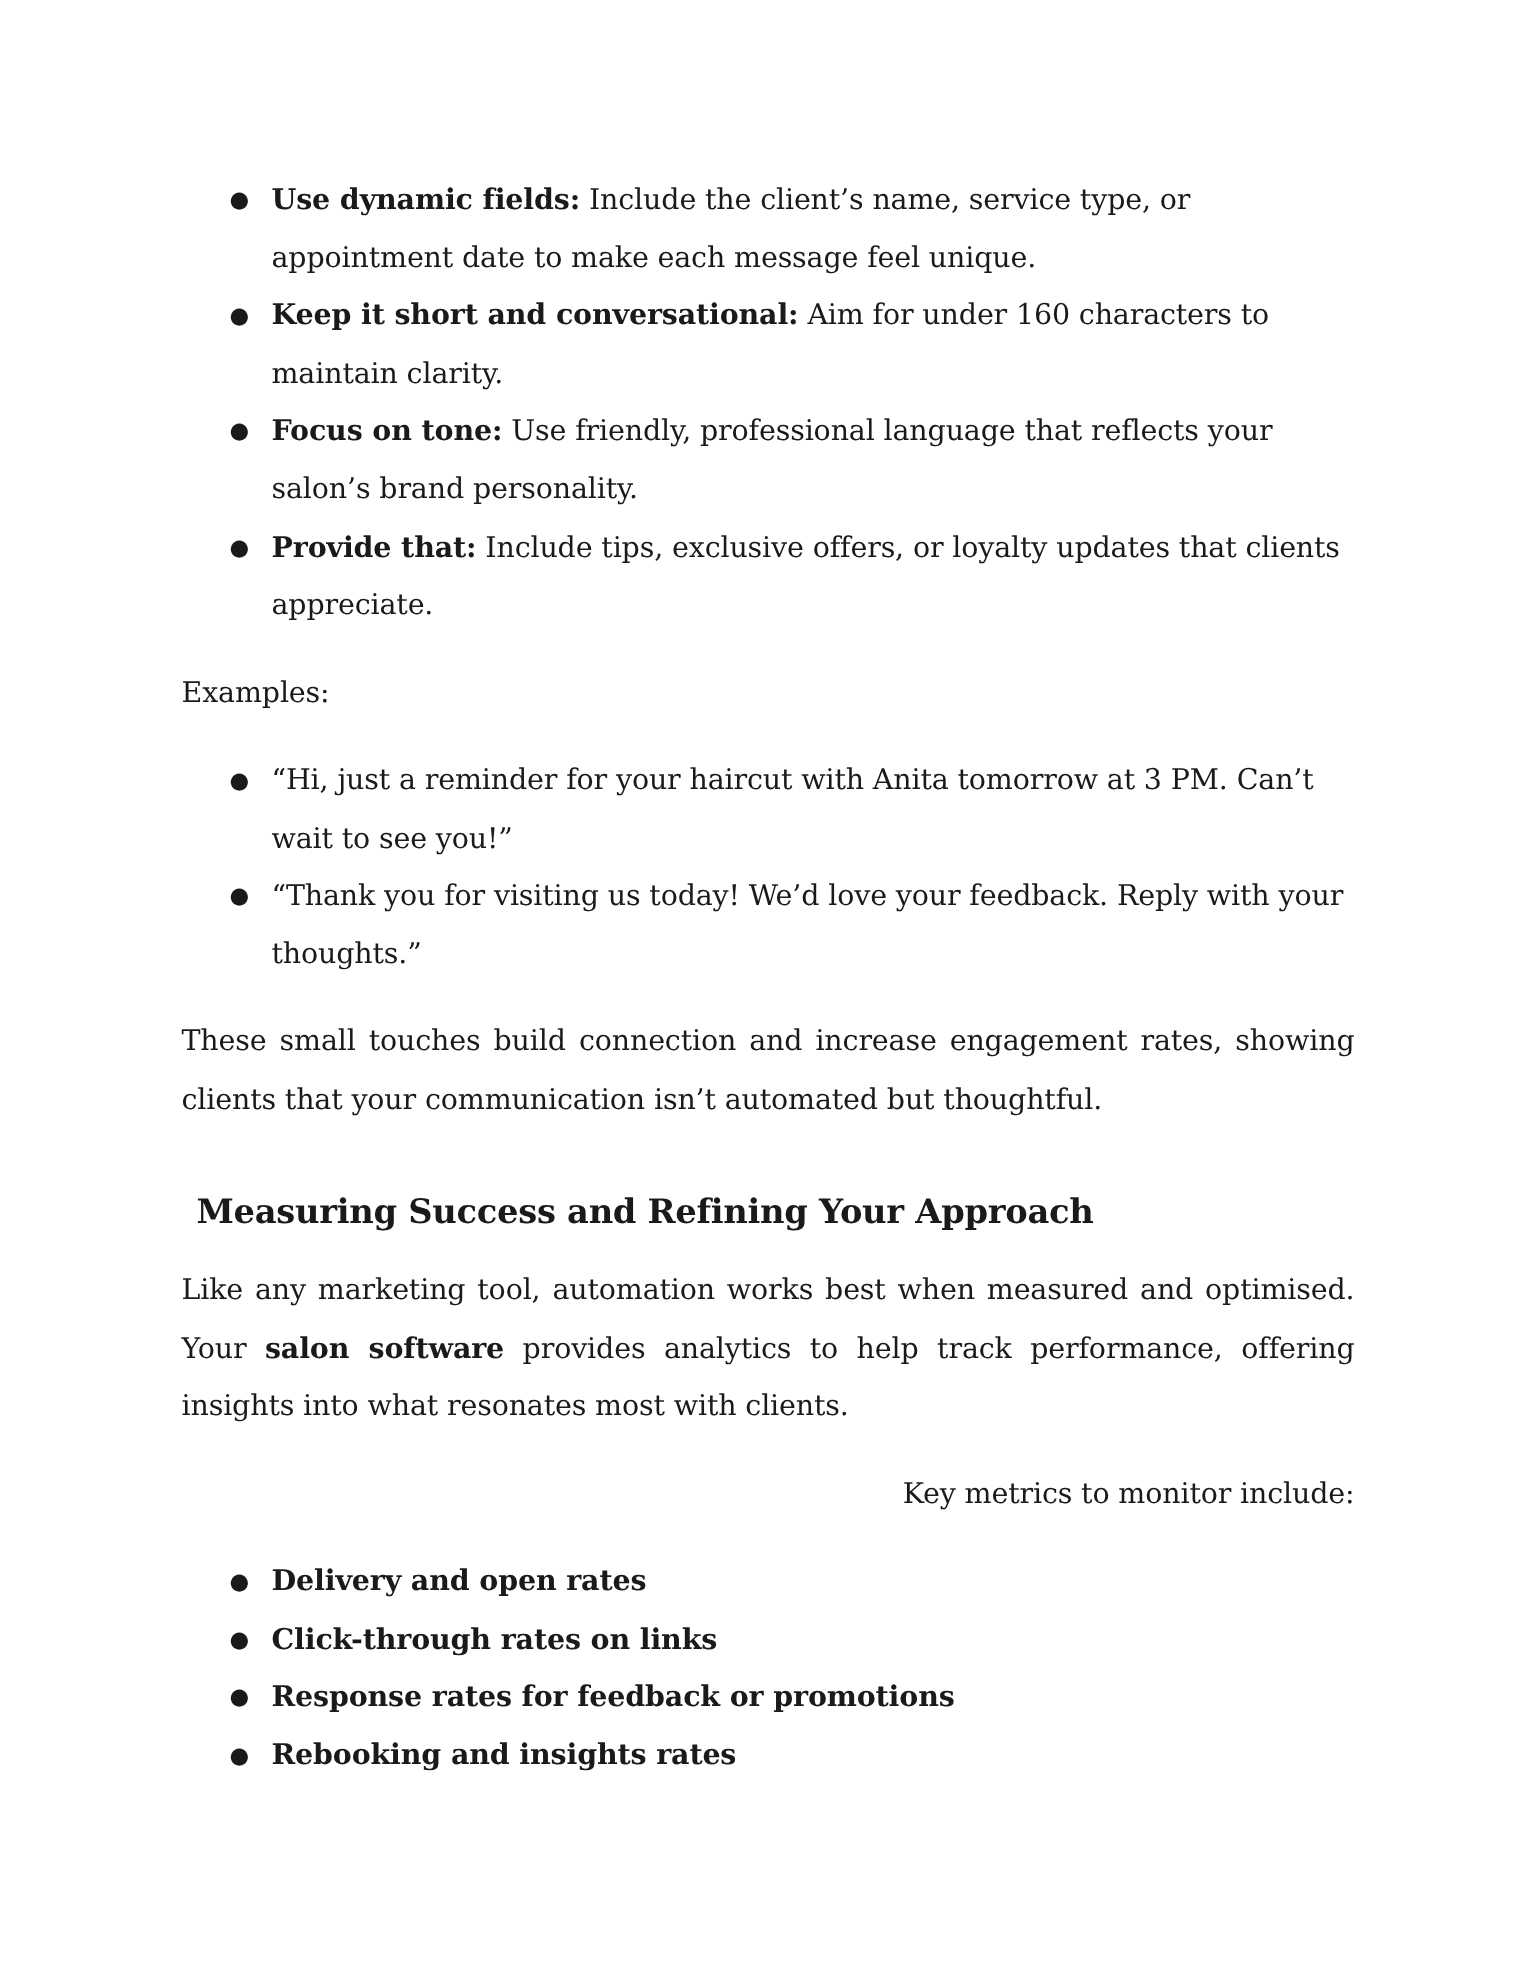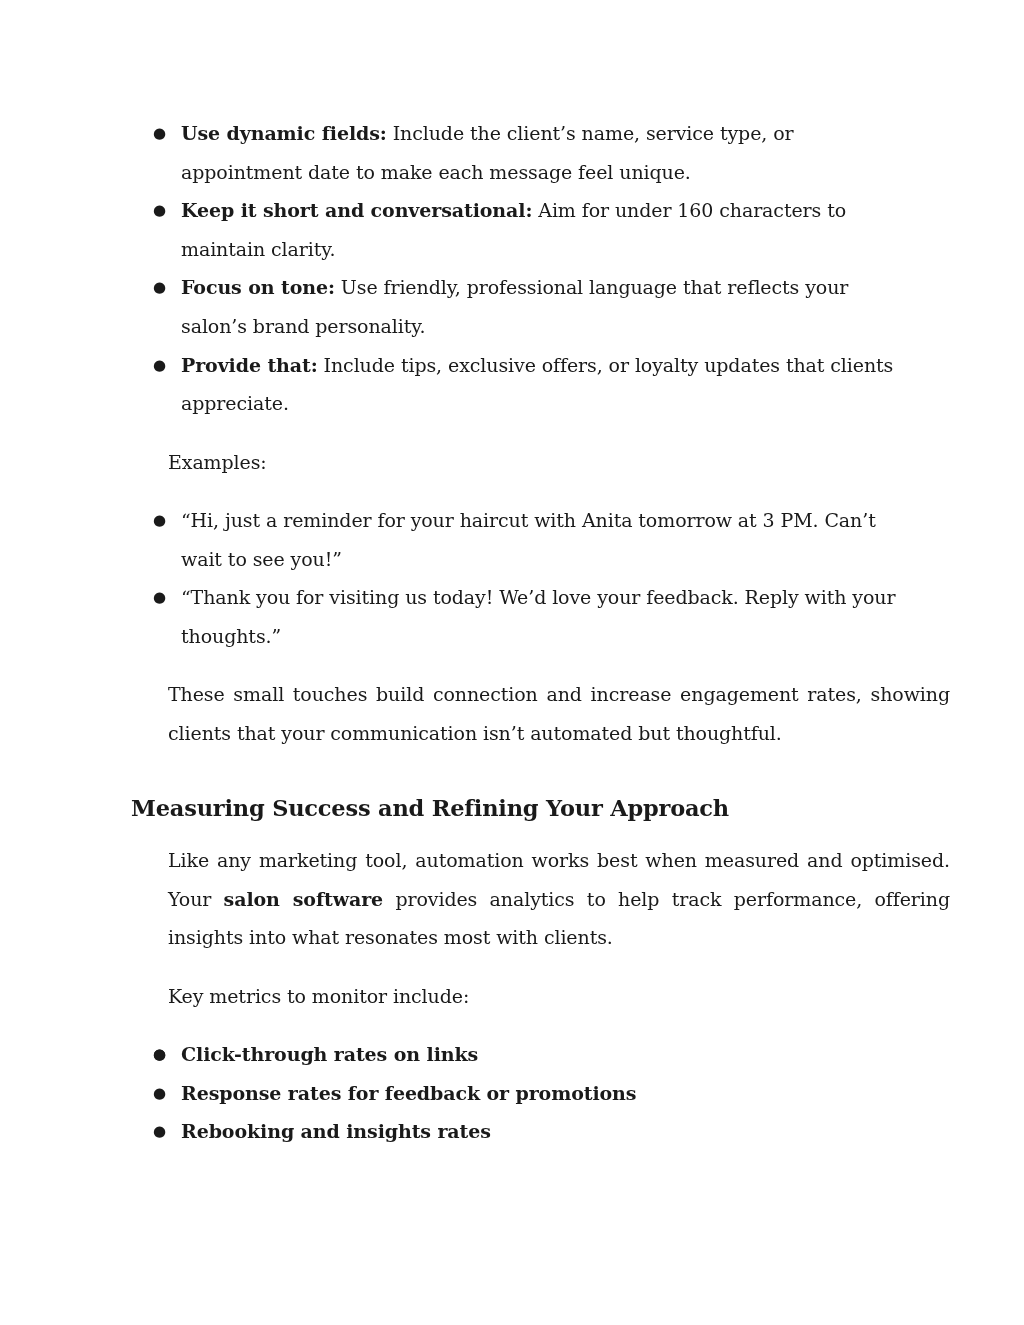--- a/index.html
+++ b/index.html
@@ -1,19 +1,19 @@
 <!DOCTYPE html>
 <html><head>
 <meta charset="utf-8">
 <style>
   html, body { margin: 0; padding: 0; background: #ffffff; }
   body { width: 1024px; height: 1325px; position: relative; overflow: hidden;
          font-family: "DejaVu Serif", "Liberation Serif", serif; color: #1a1a1a; }
   .page { position: absolute; left: 121px; top: 0; width: 782px; }
-  .txt { font-size: 19px; line-height: 38.6px; letter-spacing: -0.1px; margin-left: 47px; }
+  .txt { font-size: 19px; line-height: 38.6px; letter-spacing: -0.1px; }
   ul.blist { list-style: none; margin: 0; padding: 0; position: relative; }
   ul.blist li { position: relative; padding-left: 60px; font-size: 19px; line-height: 38.6px; letter-spacing: -0.1px; }
   ul.blist li .bullet { position: absolute; left: 32px; top: 0; font-size: 15px; line-height: 38.6px; }
   .blk { position: absolute; left: 0; width: 782px; }
   b, .b { font-weight: bold; }
   .just { text-align: justify; text-align-last: left; }
   h2 { margin: 10px; font-size: 22.5px; font-weight: bold; line-height: 30px; letter-spacing: -0.2px; }
 </style>
 </head>
 <body>
@@ -37,24 +37,24 @@
       <li><span class="bullet">●</span><span>“Thank you for visiting us today! We’d love your feedback. Reply with your thoughts.”</span></li>
     </ul>
   </div>
 
   <div class="blk txt just" style="top:675px;">These small touches build connection and increase engagement rates, showing clients that your communication isn’t automated but thoughtful.</div>
 
   <h2 class="blk" style="top:783px;">Measuring Success and Refining Your Approach</h2>
 
   <div class="blk txt just" style="top:841px;"><span>Like any marketing tool, automation works best when measured and optimised. Your </span><b>salon software</b><span> provides analytics to help track performance, offering insights into what resonates most with clients.</span></div>
 
-  <div class="blk txt" style="top:977px;">Key metrics to monitor include:</div>
+  <div class="blk txt" style="top:977px;text-align:right;">Key metrics to monitor include:</div>
 
   <div class="blk" style="top:1035px;">
     <ul class="blist">
-      <li><span class="bullet">●</span></li>
+      <li><span class="bullet">●</span><b>Delivery and open rates</b></li>
       <li><span class="bullet">●</span><b>Click-through rates on links</b></li>
       <li><span class="bullet">●</span><b>Response rates for feedback or promotions</b></li>
       <li><span class="bullet">●</span><b>Rebooking and insights rates</b></li>
     </ul>
   </div>
 
 </div>
 
 </body></html>

